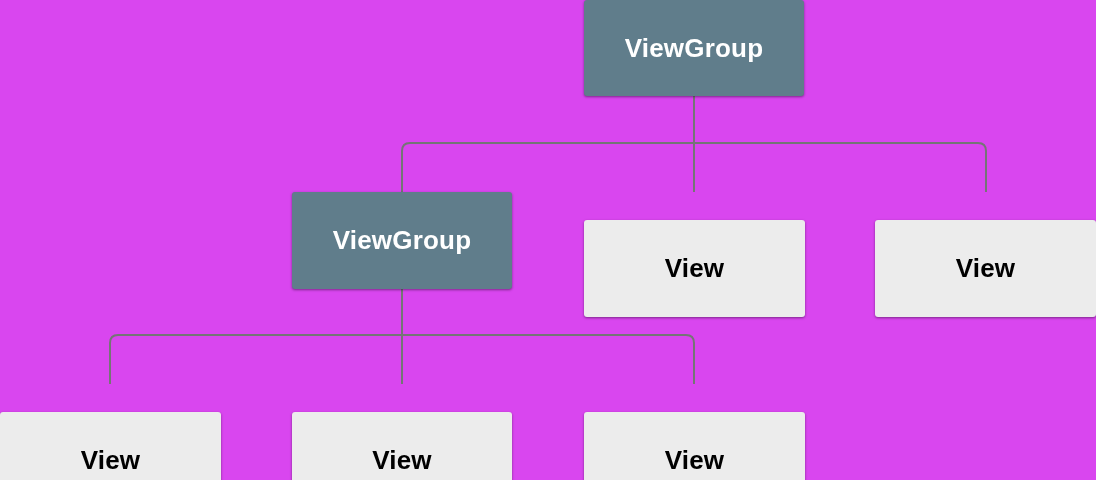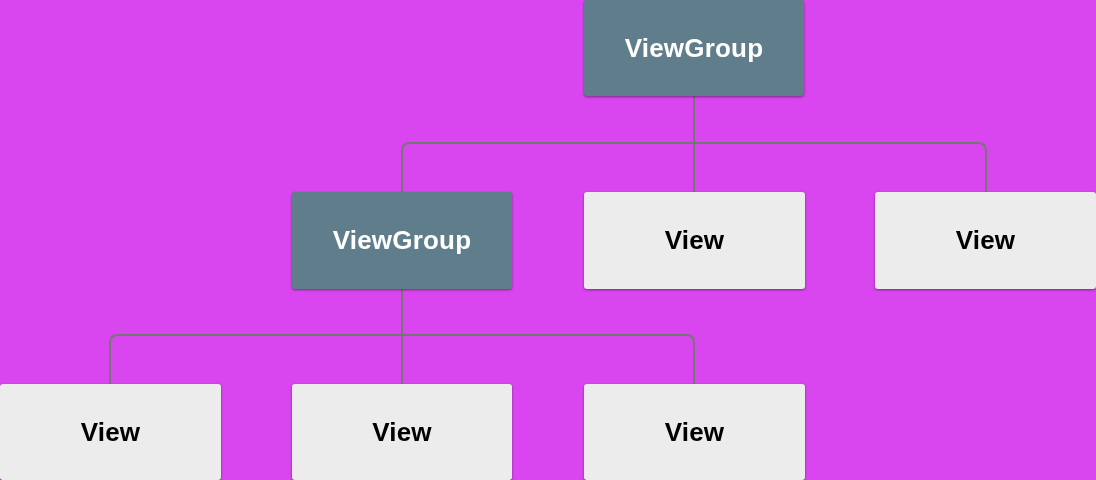--- a/index.html
+++ b/index.html
@@ -33,20 +33,21 @@
     font-size: 26px;
     letter-spacing: 0.2px;
   }
   .node.viewgroup {
     background: #607D8B;
     color: #ffffff;
   }
   .node.view {
     background: #ECECEC;
     color: #000000;
+    margin-top: 28px;
   }
   
   #n-root   { left: 584px; top: 0px;   width: 220px; height: 96px; }
   #n-vg2    { left: 292px; top: 192px; width: 220px; height: 97px; }
   #n-view1  { left: 584px; top: 192px; width: 221px; height: 97px; }
   #n-view2  { left: 875px; top: 192px; width: 221px; height: 97px; }
   #n-view3  { left: 0px;   top: 384px; width: 221px; height: 96px; }
   #n-view4  { left: 292px; top: 384px; width: 220px; height: 96px; }
   #n-view5  { left: 584px; top: 384px; width: 221px; height: 96px; }
 </style>

